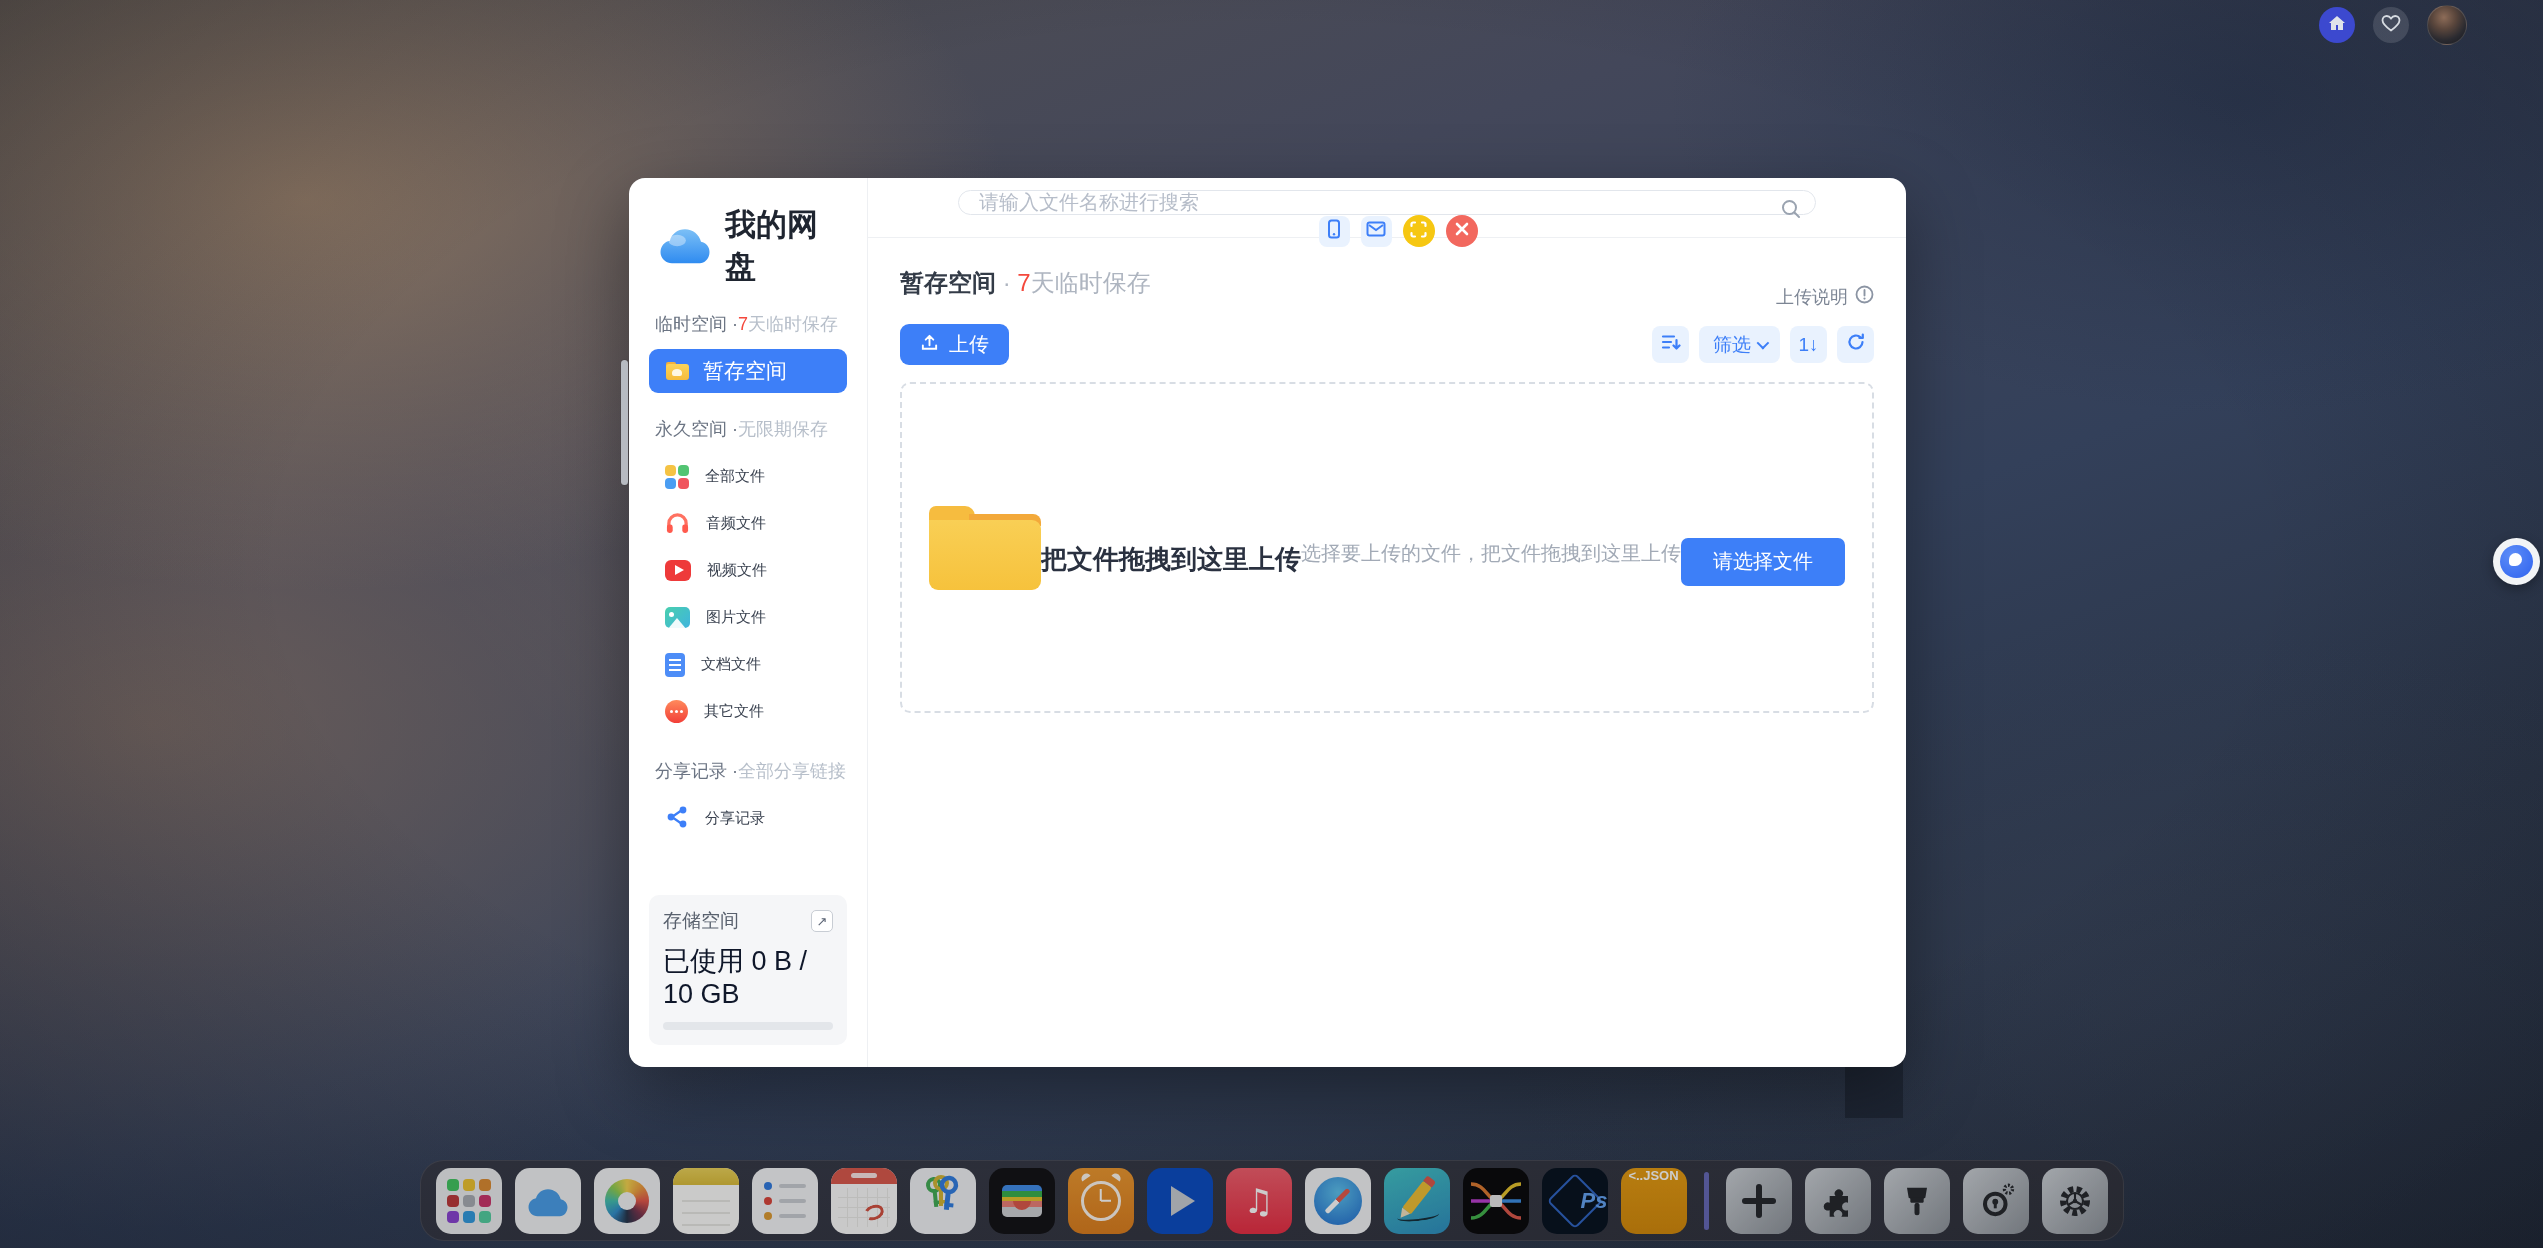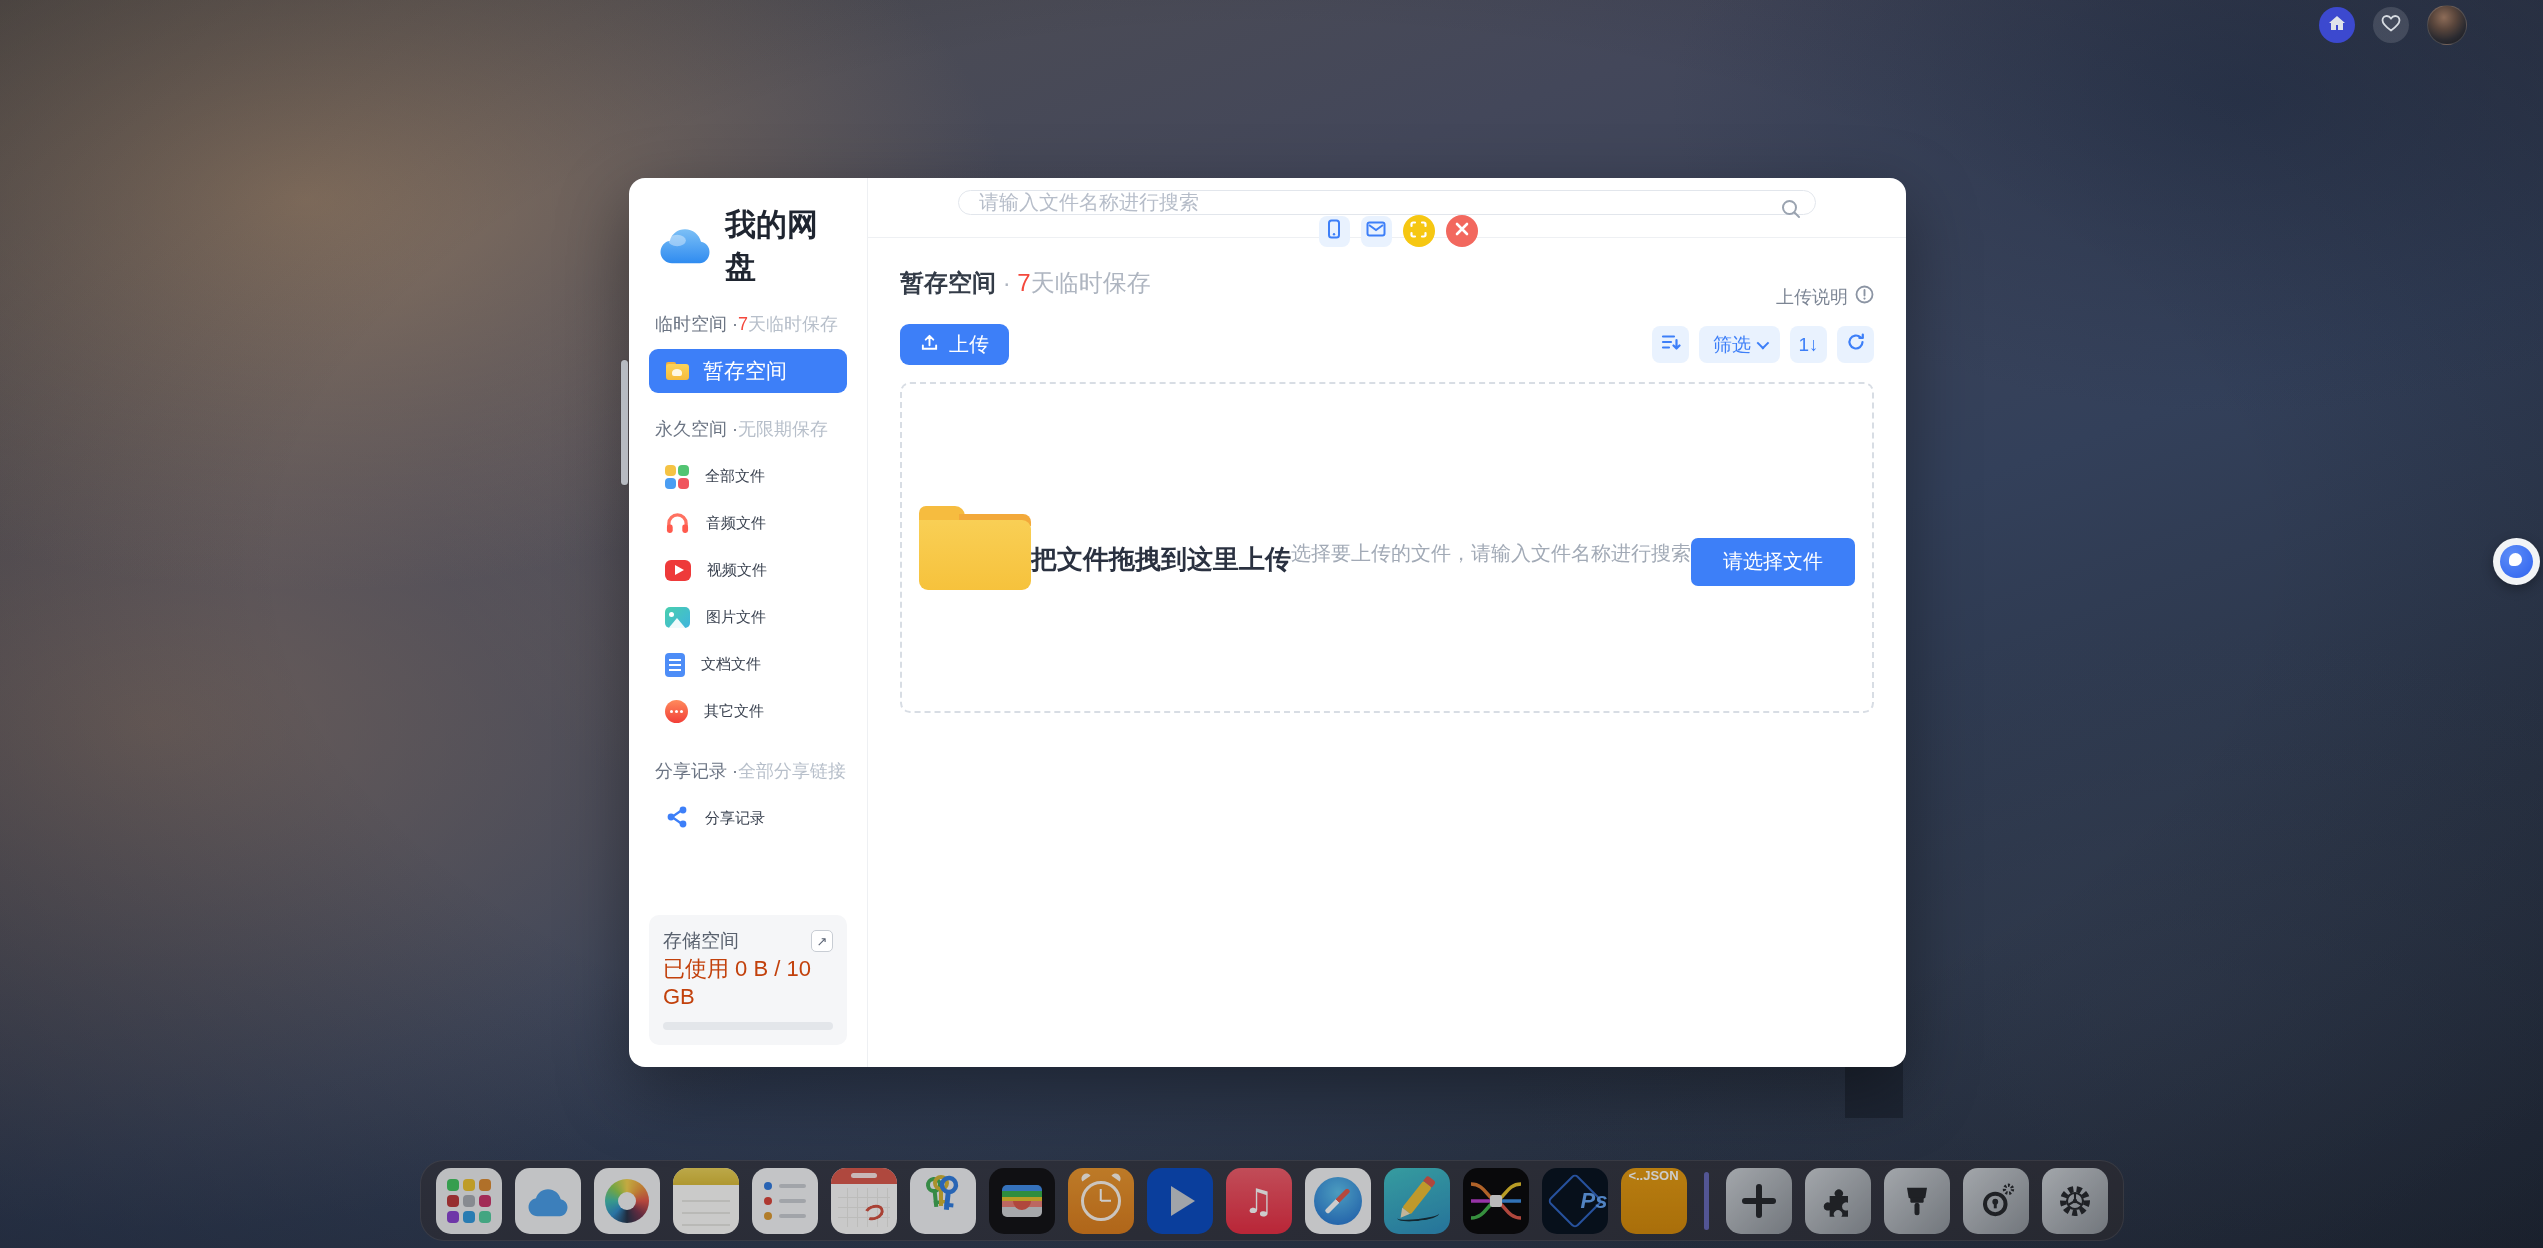--- a/index.html
+++ b/index.html
@@ -74,21 +74,21 @@
 
   .ic-more { width:23px; height:23px; flex:none; border-radius:50%; background:linear-gradient(180deg,#ff8a5c,#f23f38); position:relative; }
   .ic-more::after { content:""; position:absolute; top:10px; left:5px; width:3px; height:3px; border-radius:50%; background:#fff;
     box-shadow:5px 0 0 #fff, 10px 0 0 #fff; }
 
   .storage { margin-top:auto; background:#f5f6f8; border-radius:10px; padding:13px 14px 15px; }
   .storage-head { display:flex; align-items:center; justify-content:space-between; }
   .storage-title { font-size:19px; color:#59616e; }
   .ext-link { width:22px; height:22px; border:1px solid #c8cdd4; border-radius:5px; color:#596273; font-size:13px;
     display:flex; align-items:center; justify-content:center; cursor:pointer; background:#fff; }
-  .storage-usage { font-size:22px; color:#c2410c; }
+  .storage-usage { font-size:27px; color:#0f172a; margin-top:9px; }
   .storage-bar { margin-top:12px; height:8px; border-radius:4px; background:#e3e6ea; overflow:hidden; }
   .storage-fill { height:100%; background:#3d7ff8; border-radius:4px; }
 
   .scroll-thumb { position:absolute; left:621px; top:360px; width:7px; height:125px; border-radius:4px; background:rgba(189,193,199,.95); box-shadow:0 0 0 1px rgba(0,0,0,.06); }
 
   
   .main { flex:1; display:flex; flex-direction:column; min-width:0; }
   .search-row { display:flex; align-items:center; padding:12px 17px 16px; height:60px; border-bottom:1px solid #eef0f3;flex-direction:column; }
   .search-box { position:relative; width:858px; height:38px; }
   .search-input { width:100%; height:100%; border:1px solid #e2e6ec; border-radius:19px; padding:0 44px 0 20px;
@@ -446,21 +446,21 @@
           </div>
         </div>
 
         <div class="dropzone">
           <div class="big-folder">
             <div class="tab"></div>
               <div class="strip"></div>
               <div class="bodyf"></div>
           </div>
           <div class="dz-title">把文件拖拽到这里上传</div>
-          <div class="dz-sub">选择要上传的文件，请输入文件名称进行搜索</div>
+          <div class="dz-sub">选择要上传的文件，把文件拖拽到这里上传</div>
           <button class="btn-choose">请选择文件</button>
         </div>
       </div>
     </div>
   </div>
 
   <div class="scroll-thumb"></div>
 
   <div class="side-fab">
     <span class="inner"></span>

